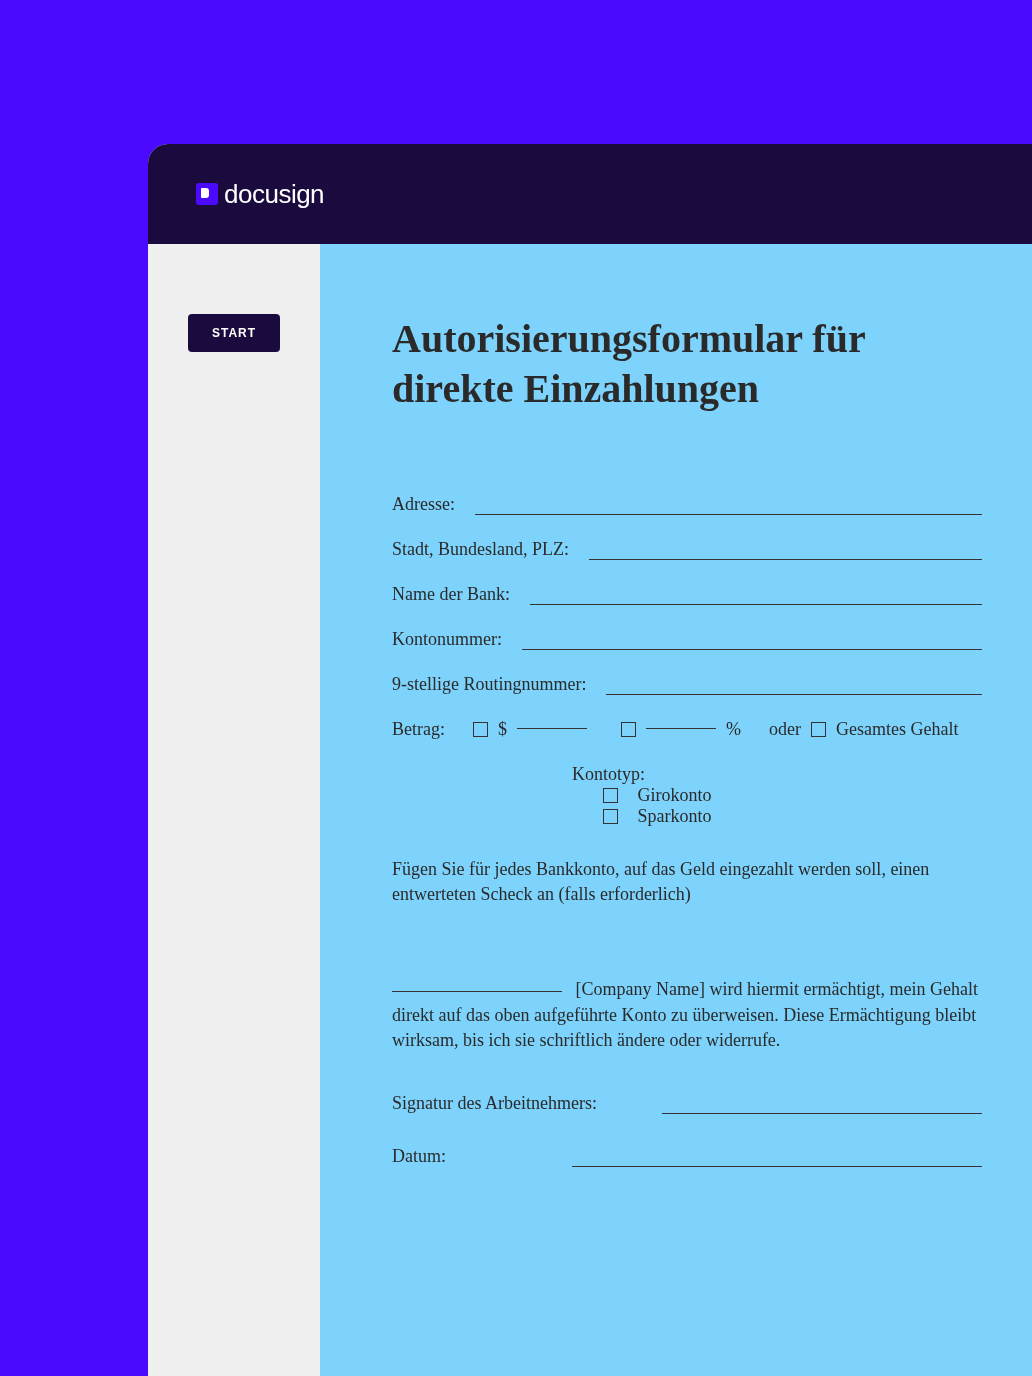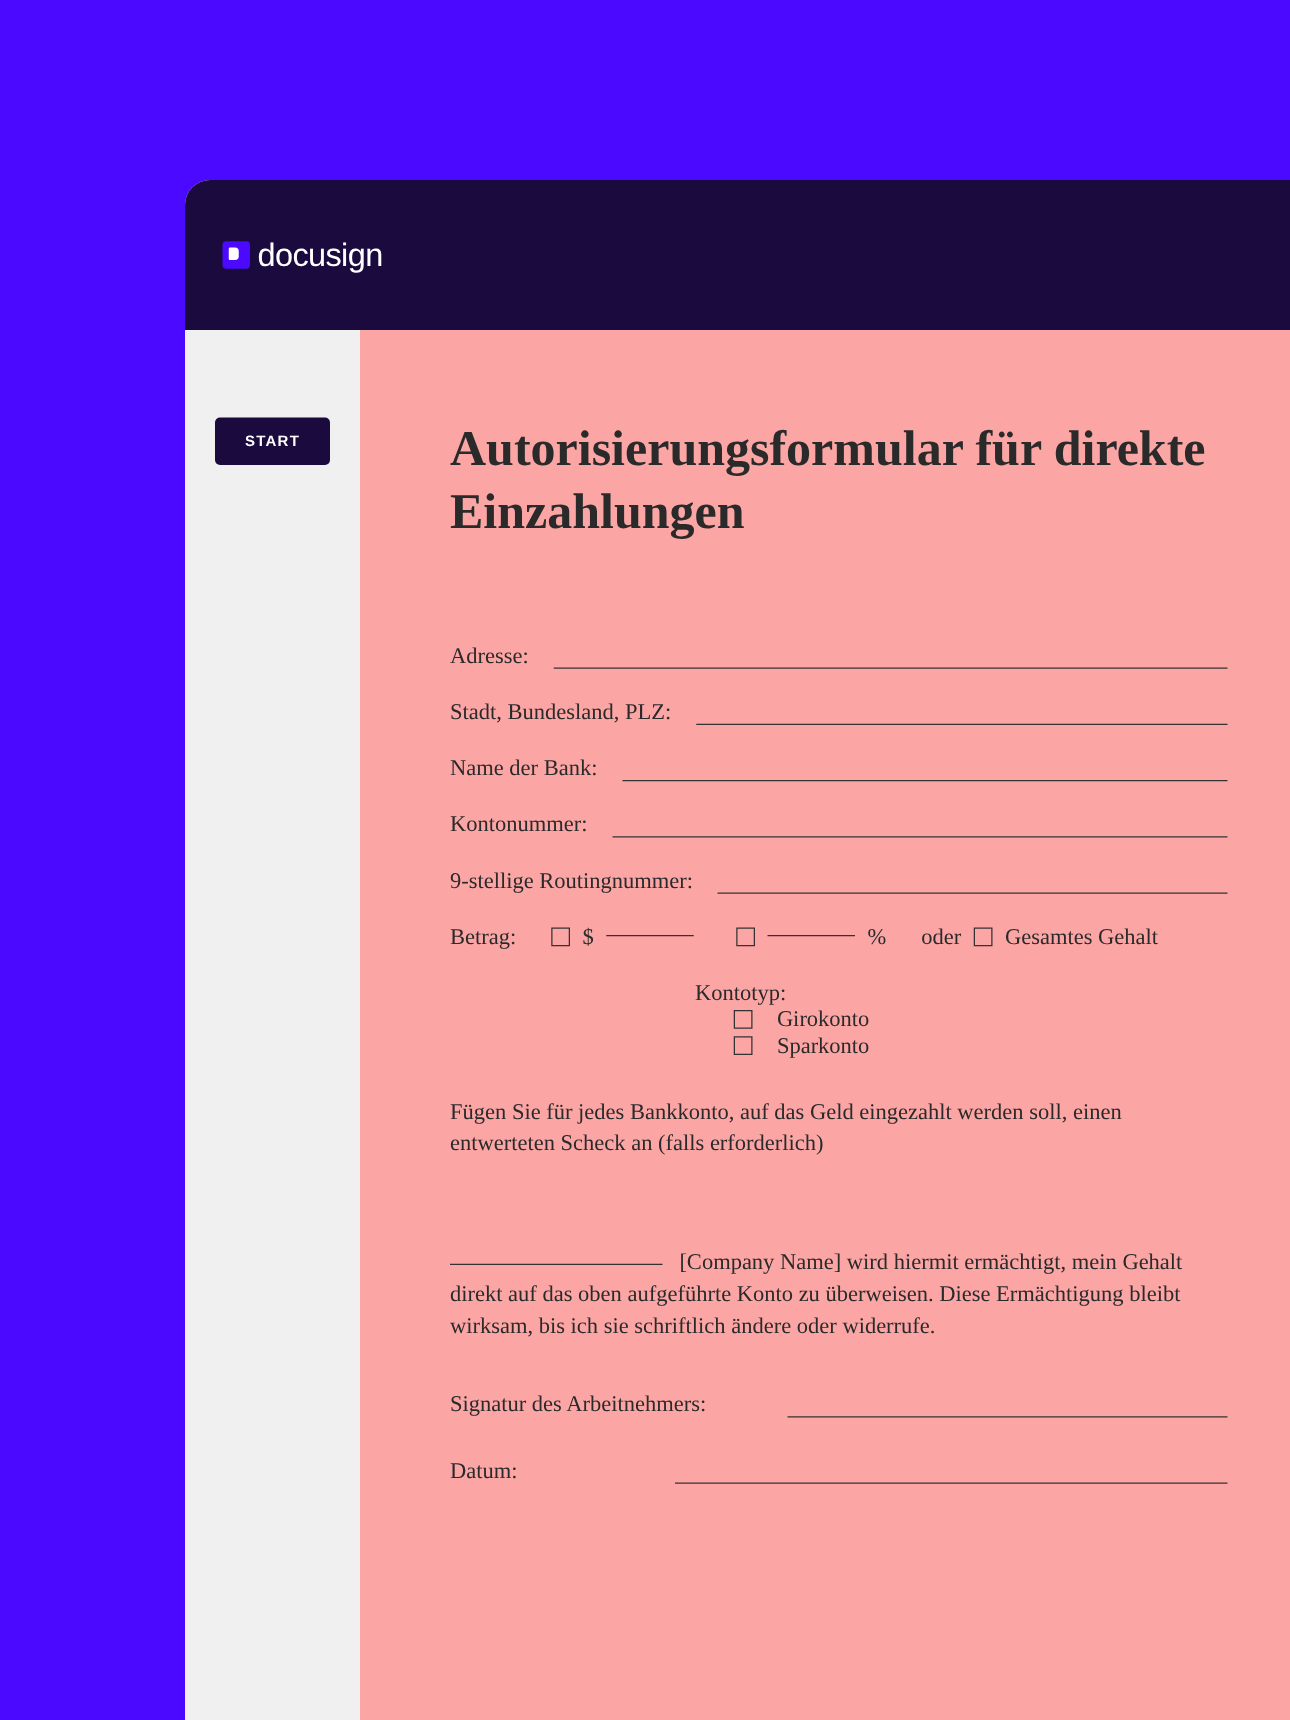--- a/index.html
+++ b/index.html
@@ -19,24 +19,24 @@
       top: 144px;
       left: 148px;
       right: 0;
       bottom: 0;
       background: #f0f0f0;
       border-radius: 20px 0 0 0;
       overflow: hidden;
     }
     .header-bar {
       background: #1a0a3e;
-      height: 120px;
-      display: flex;
-      align-items: center;
-      padding-left: 30px;
+      height: 100px;
+      display: flex;
+      align-items: center;
+      padding-left: 48px;
     }
     .logo {
       display: flex;
       align-items: center;
       gap: 6px;
     }
     .logo-icon {
       width: 22px;
       height: 22px;
       background: #4b0aff;
@@ -57,41 +57,41 @@
       color: white;
       font-size: 26px;
       font-weight: 500;
       letter-spacing: -0.5px;
     }
     .content-area {
       display: flex;
       height: calc(100% - 100px);
     }
     .sidebar {
-      width: 140px;
+      width: 172px;
       background: #f0f0f0;
       padding-top: 70px;
       display: flex;
       justify-content: center;
       align-items: flex-start;
     }
     .start-button {
       background: #1a0a3e;
       color: white;
       border: none;
       padding: 12px 24px;
       font-size: 12px;
       font-weight: 700;
       letter-spacing: 1px;
       border-radius: 4px;
       cursor: pointer;
     }
     .document {
       flex: 1;
-      background: #fca5a5;
+      background: #7dd3fc;
       padding: 70px 50px 50px 72px;
       font-family: Georgia, 'Times New Roman', serif;
       color: #2a2a2a;
     }
     .doc-title {
       font-size: 40px;
       font-weight: 700;
       line-height: 1.25;
       margin-bottom: 80px;
       color: #2a2a2a;

